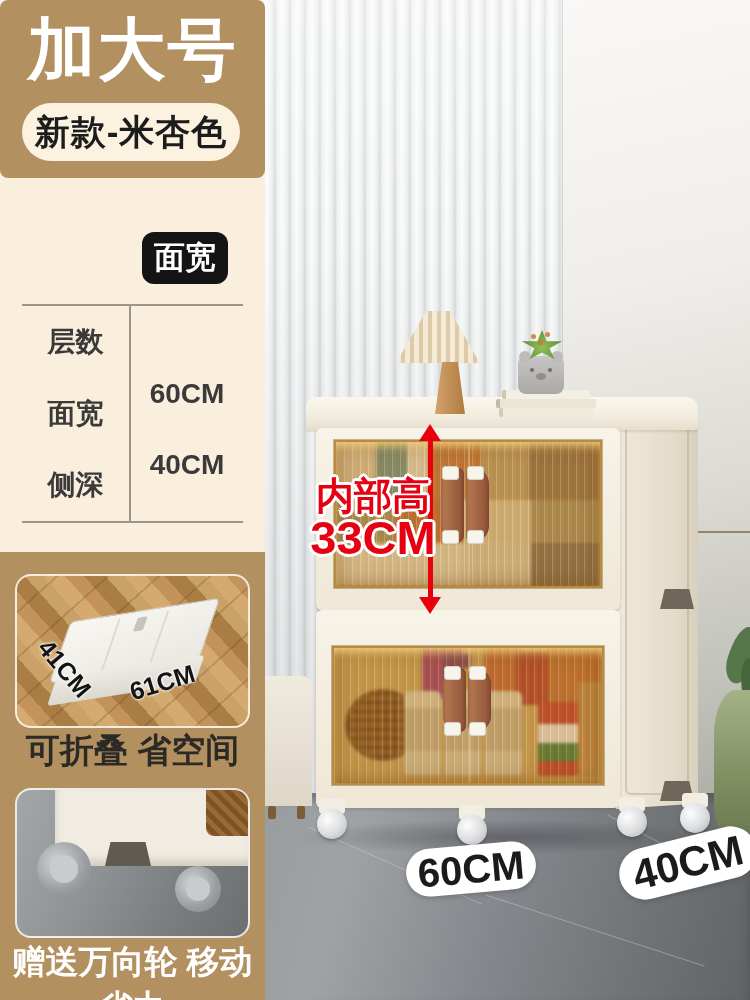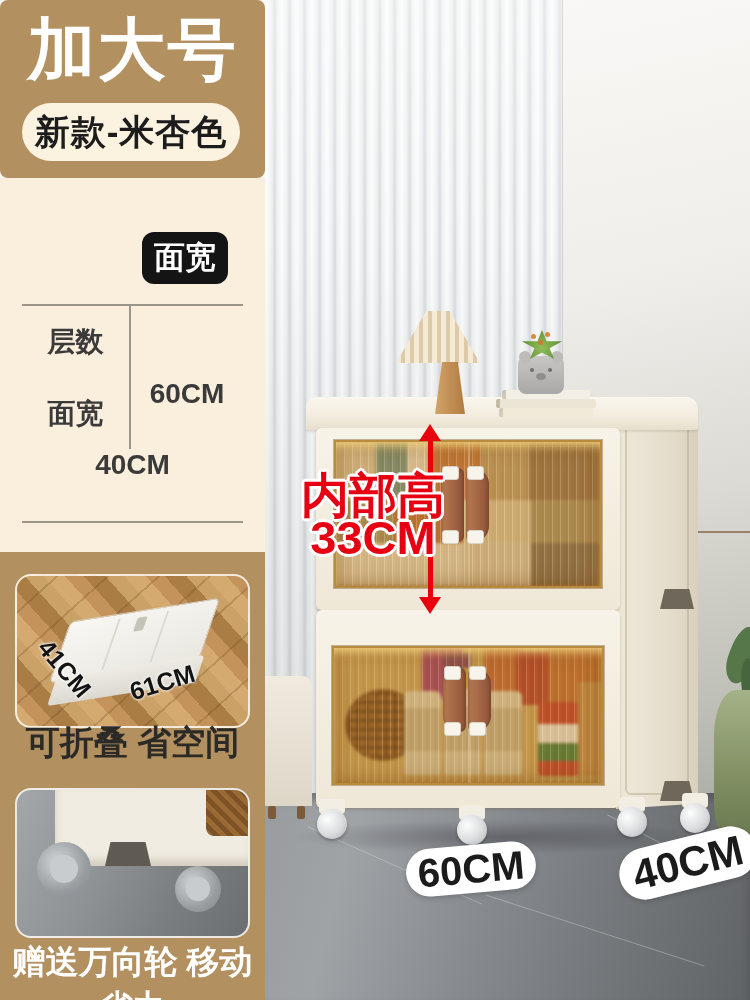--- a/index.html
+++ b/index.html
@@ -101,21 +101,21 @@
   .stool-leg{left:736px;top:840px;width:11px;height:28px;z-index:3;border-radius:3px;
     background:linear-gradient(#9c7c48,#7c5c30);}
   .leaf1{left:729px;top:626px;width:26px;height:58px;z-index:3;transform:rotate(16deg);
     border-radius:50% 50% 50% 50%/62% 62% 38% 38%;background:#56774a;}
   .leaf2{left:741px;top:658px;width:20px;height:48px;z-index:3;transform:rotate(-7deg);
     border-radius:50% 50% 50% 50%/62% 62% 38% 38%;background:#48663e;}
 
   
   .ann-text{left:298px;top:477px;width:150px;z-index:6;text-align:center;color:#e60012;font-weight:900;
     text-shadow:-3px 0 0 #fff,3px 0 0 #fff,0 -3px 0 #fff,0 3px 0 #fff,-2px -2px 0 #fff,2px 2px 0 #fff,-2px 2px 0 #fff,2px -2px 0 #fff;}
-  .ann-l1{font-size:48px;line-height:38px;}
+  .ann-l1{font-size:38px;line-height:38px;}
   .ann-l2{font-size:47px;line-height:46px;}
   .arrow-line{left:428px;top:440px;width:5px;height:158px;background:#e8000d;z-index:5;}
   .arrow-head{width:0;height:0;border-left:11px solid transparent;border-right:11px solid transparent;z-index:5;left:419px;}
   .ah-top{top:424px;border-bottom:17px solid #e8000d;}
   .ah-bot{top:597px;border-top:17px solid #e8000d;}
   .floor-pill{z-index:6;background:#ffffff;border-radius:26px;display:flex;align-items:center;justify-content:center;
     font-weight:700;color:#1b1b1b;box-shadow:0 2px 5px rgba(40,40,45,.25);}
   .pill60{left:406px;top:845px;width:130px;height:48px;font-size:40px;transform:rotate(-5deg);}
   .pill40{left:618px;top:837px;width:140px;height:52px;font-size:42px;transform:rotate(-14deg);}
 
@@ -149,21 +149,21 @@
     background:linear-gradient(165deg,#f8f7f3,#e9e7e0);border:1px solid #d6d3ca;border-radius:6px;}
   .groove{position:absolute;top:4px;bottom:4px;width:2px;background:#dbd8cf;}
   .g1{left:33%;} .g2{left:66%;}
   .fold-front{position:absolute;left:-4px;top:54px;width:150px;height:26px;transform:skewX(-28deg);
     background:linear-gradient(180deg,#edebe4,#dbd8cf);border-radius:4px;}
   .latch{position:absolute;left:70px;top:6px;width:10px;height:13px;background:#c6c3ba;border-radius:2px;}
   .rot-label{position:absolute;font-size:25px;font-weight:800;color:#141414;
     text-shadow:0 0 3px #ffffff,0 0 3px #ffffff;}
   .lab41{left:14px;top:78px;transform:rotate(50deg);}
   .lab61{left:112px;top:92px;transform:rotate(-17deg);}
-  .fold-caption{position:absolute;left:0;top:168px;width:100%;text-align:center;
+  .fold-caption{position:absolute;left:0;top:176px;width:100%;text-align:center;
     font-size:34px;font-weight:700;color:#2b2a26;}
   .wheel-photo{top:236px;height:150px;
     background:linear-gradient(115deg,#a4a7aa 0%,#8f9295 40%,#7b7e81 70%,#6c6f72 100%);}
   .wp-cab{position:absolute;left:38px;top:0;width:197px;height:76px;background:#f1ece1;
     box-shadow:inset 0 -6px 8px rgba(120,110,90,.25);}
   .wp-notch{position:absolute;left:88px;top:52px;width:46px;height:24px;background:#5f5b52;
     clip-path:polygon(12% 0,88% 0,100% 100%,0 100%);}
   .wp-basket{position:absolute;right:0;top:0;width:42px;height:46px;border-radius:0 0 0 8px;
     background:repeating-linear-gradient(45deg,#9a6a35 0 5px,#7c5226 5px 10px);}
   .wp-wheel{position:absolute;border-radius:50%;
@@ -323,20 +323,21 @@
       <div class="width-badge">面宽</div>
       <div class="spec-table">
         <div class="spec-row">
           <div class="spec-label">层数</div>
         </div>
         <div class="spec-row">
           <div class="spec-label">面宽</div>
           <div class="spec-value">60CM</div>
         </div>
         <div class="spec-row">
+          <div class="spec-label">侧深</div>
           <div class="spec-value">40CM</div>
         </div>
       </div>
     </div>
     <div class="tan-bottom">
       <div class="inset-photo fold-photo">
         <div class="fold-box">
           <div class="fold-lid">
             <div class="groove g1"></div>
               <div class="groove g2"></div>

